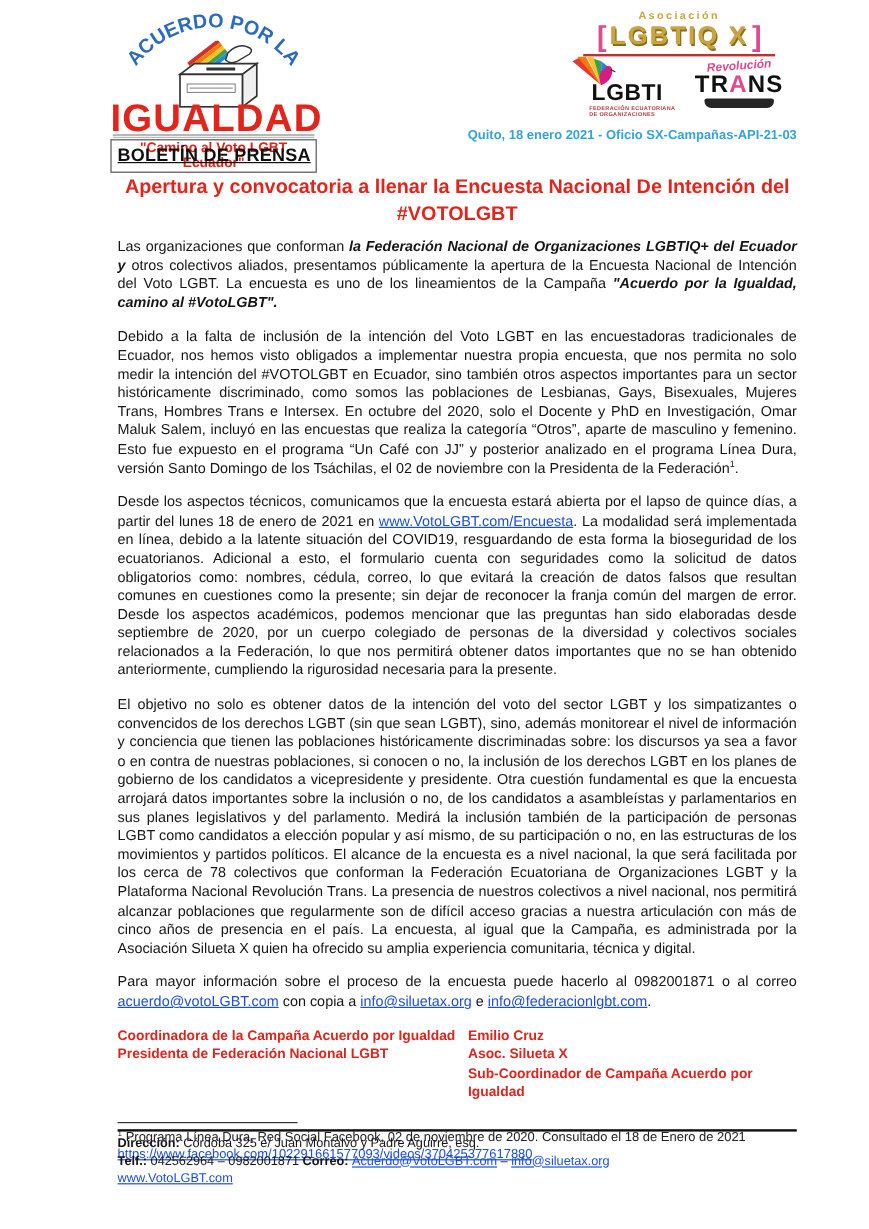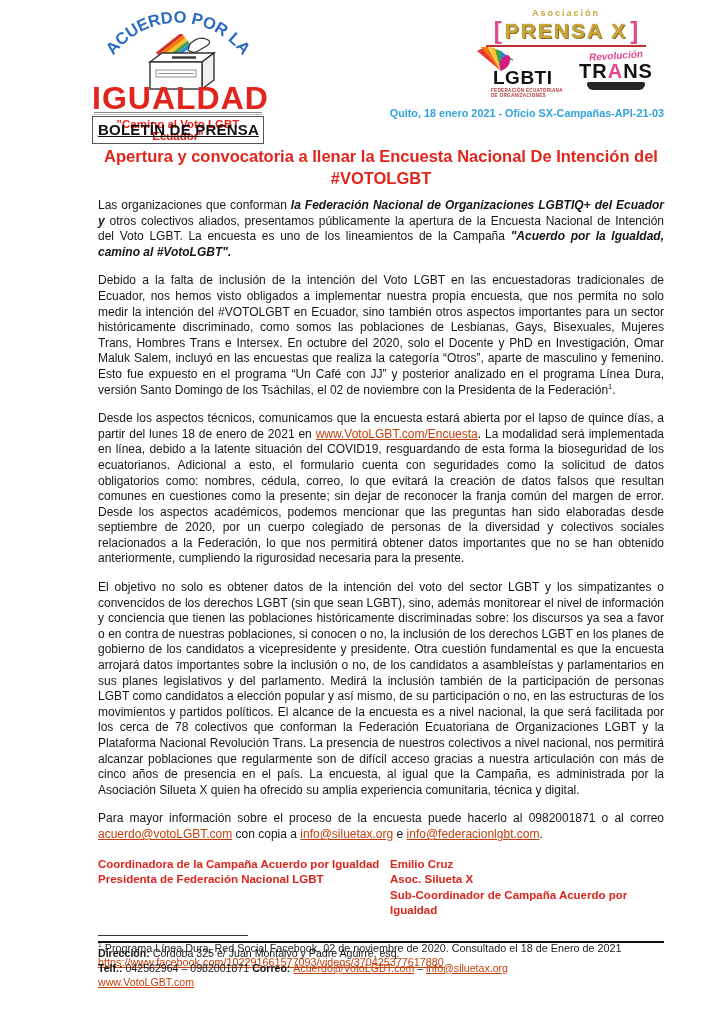--- a/index.html
+++ b/index.html
@@ -5,21 +5,21 @@
   * { margin:0; padding:0; box-sizing:border-box; }
   html,body { background:#ffffff; }
   .page {
     position:relative; width:724px; height:1024px; margin:0 auto;
     background:#fff; overflow:hidden;
     font-family:"Liberation Sans", sans-serif; color:#1a1a1a;
   }
   .b { font-weight:bold; }
   .i { font-style:italic; }
   sup { font-size:0.62em; vertical-align:super; line-height:0; }
-  .lnk { color:#c2410c; text-decoration:underline; cursor:pointer; }
+  .lnk { color:#1d4ed8; text-decoration:underline; cursor:pointer; }
 
   
   .logo-left { position:absolute; left:92px; top:6px; width:172px; text-align:center; }
   .arc-svg { display:block; margin:0 auto; }
   .ballot-svg { display:block; margin:-34px auto 0; }
   .lg-title { color:#e2251c; font-weight:bold; font-size:32px; letter-spacing:1px;
               line-height:24px; margin-top:-6px; }
   .lg-rule { border-top:1px solid #888; border-bottom:1px solid #bbb; height:3px; margin:2px 2px 0; }
   .lg-sub { display:inline-block; border:1.5px solid #555; padding:1px 5px; margin-top:1px;
             color:#e2251c; font-weight:bold; font-size:11.5px; background:#fff; }
@@ -108,21 +108,21 @@
     </svg>
     <div class="lg-title">IGUALDAD</div>
     <div class="lg-rule"></div>
     <span class="lg-sub">"Camino al Voto LGBT Ecuador"</span>
   </div>
 
   <div class="logo-right">
     <div class="sx-assoc">Asociación</div>
     <div class="sx-name-row">
       <span class="sx-bracket">[</span>
-      <span class="sx-name">PRENSA X</span>
+      <span class="sx-name">LGBTIQ X</span>
       <span class="sx-bracket">]</span>
     </div>
     <div class="sx-underline"></div>
     <div class="sub-logos">
       <div class="lgbti-block">
         <svg class="lgbti-bird" width="38" height="34" viewBox="0 0 38 34">
           <path d="M26 24 L2 4 L8 1 Z" fill="#e53935"></path>
           <path d="M26 24 L6 0 L13 0 Z" fill="#f57c00"></path>
           <path d="M26 24 L14 0 L20 1 Z" fill="#fbc02d"></path>
           <path d="M26 24 L20 2 L26 4 Z" fill="#43a047"></path>

